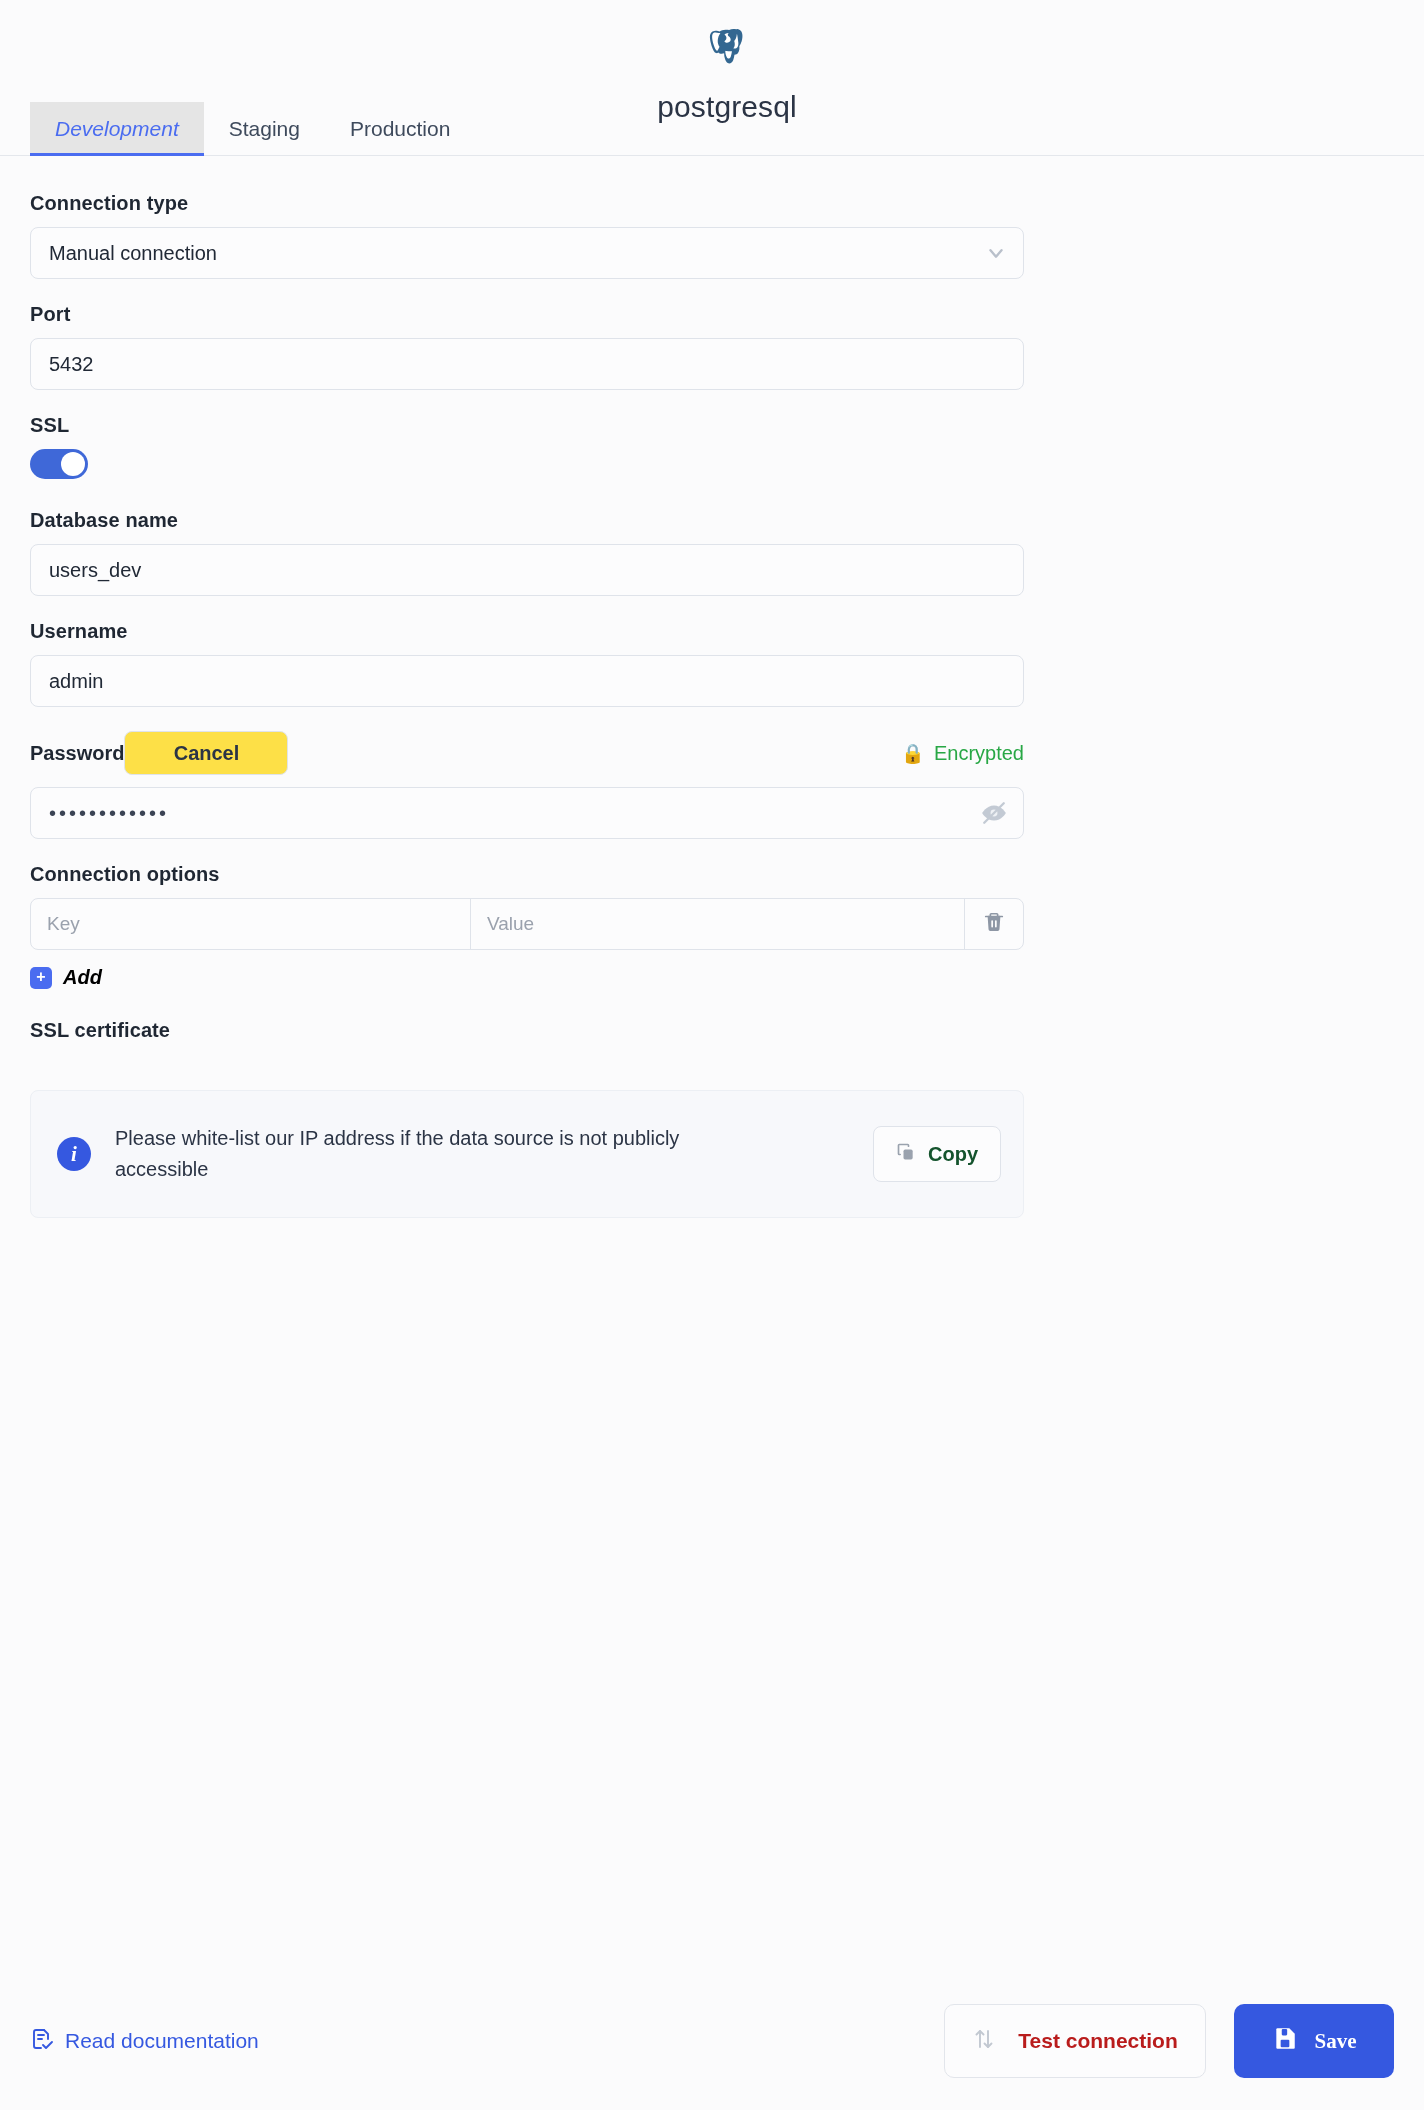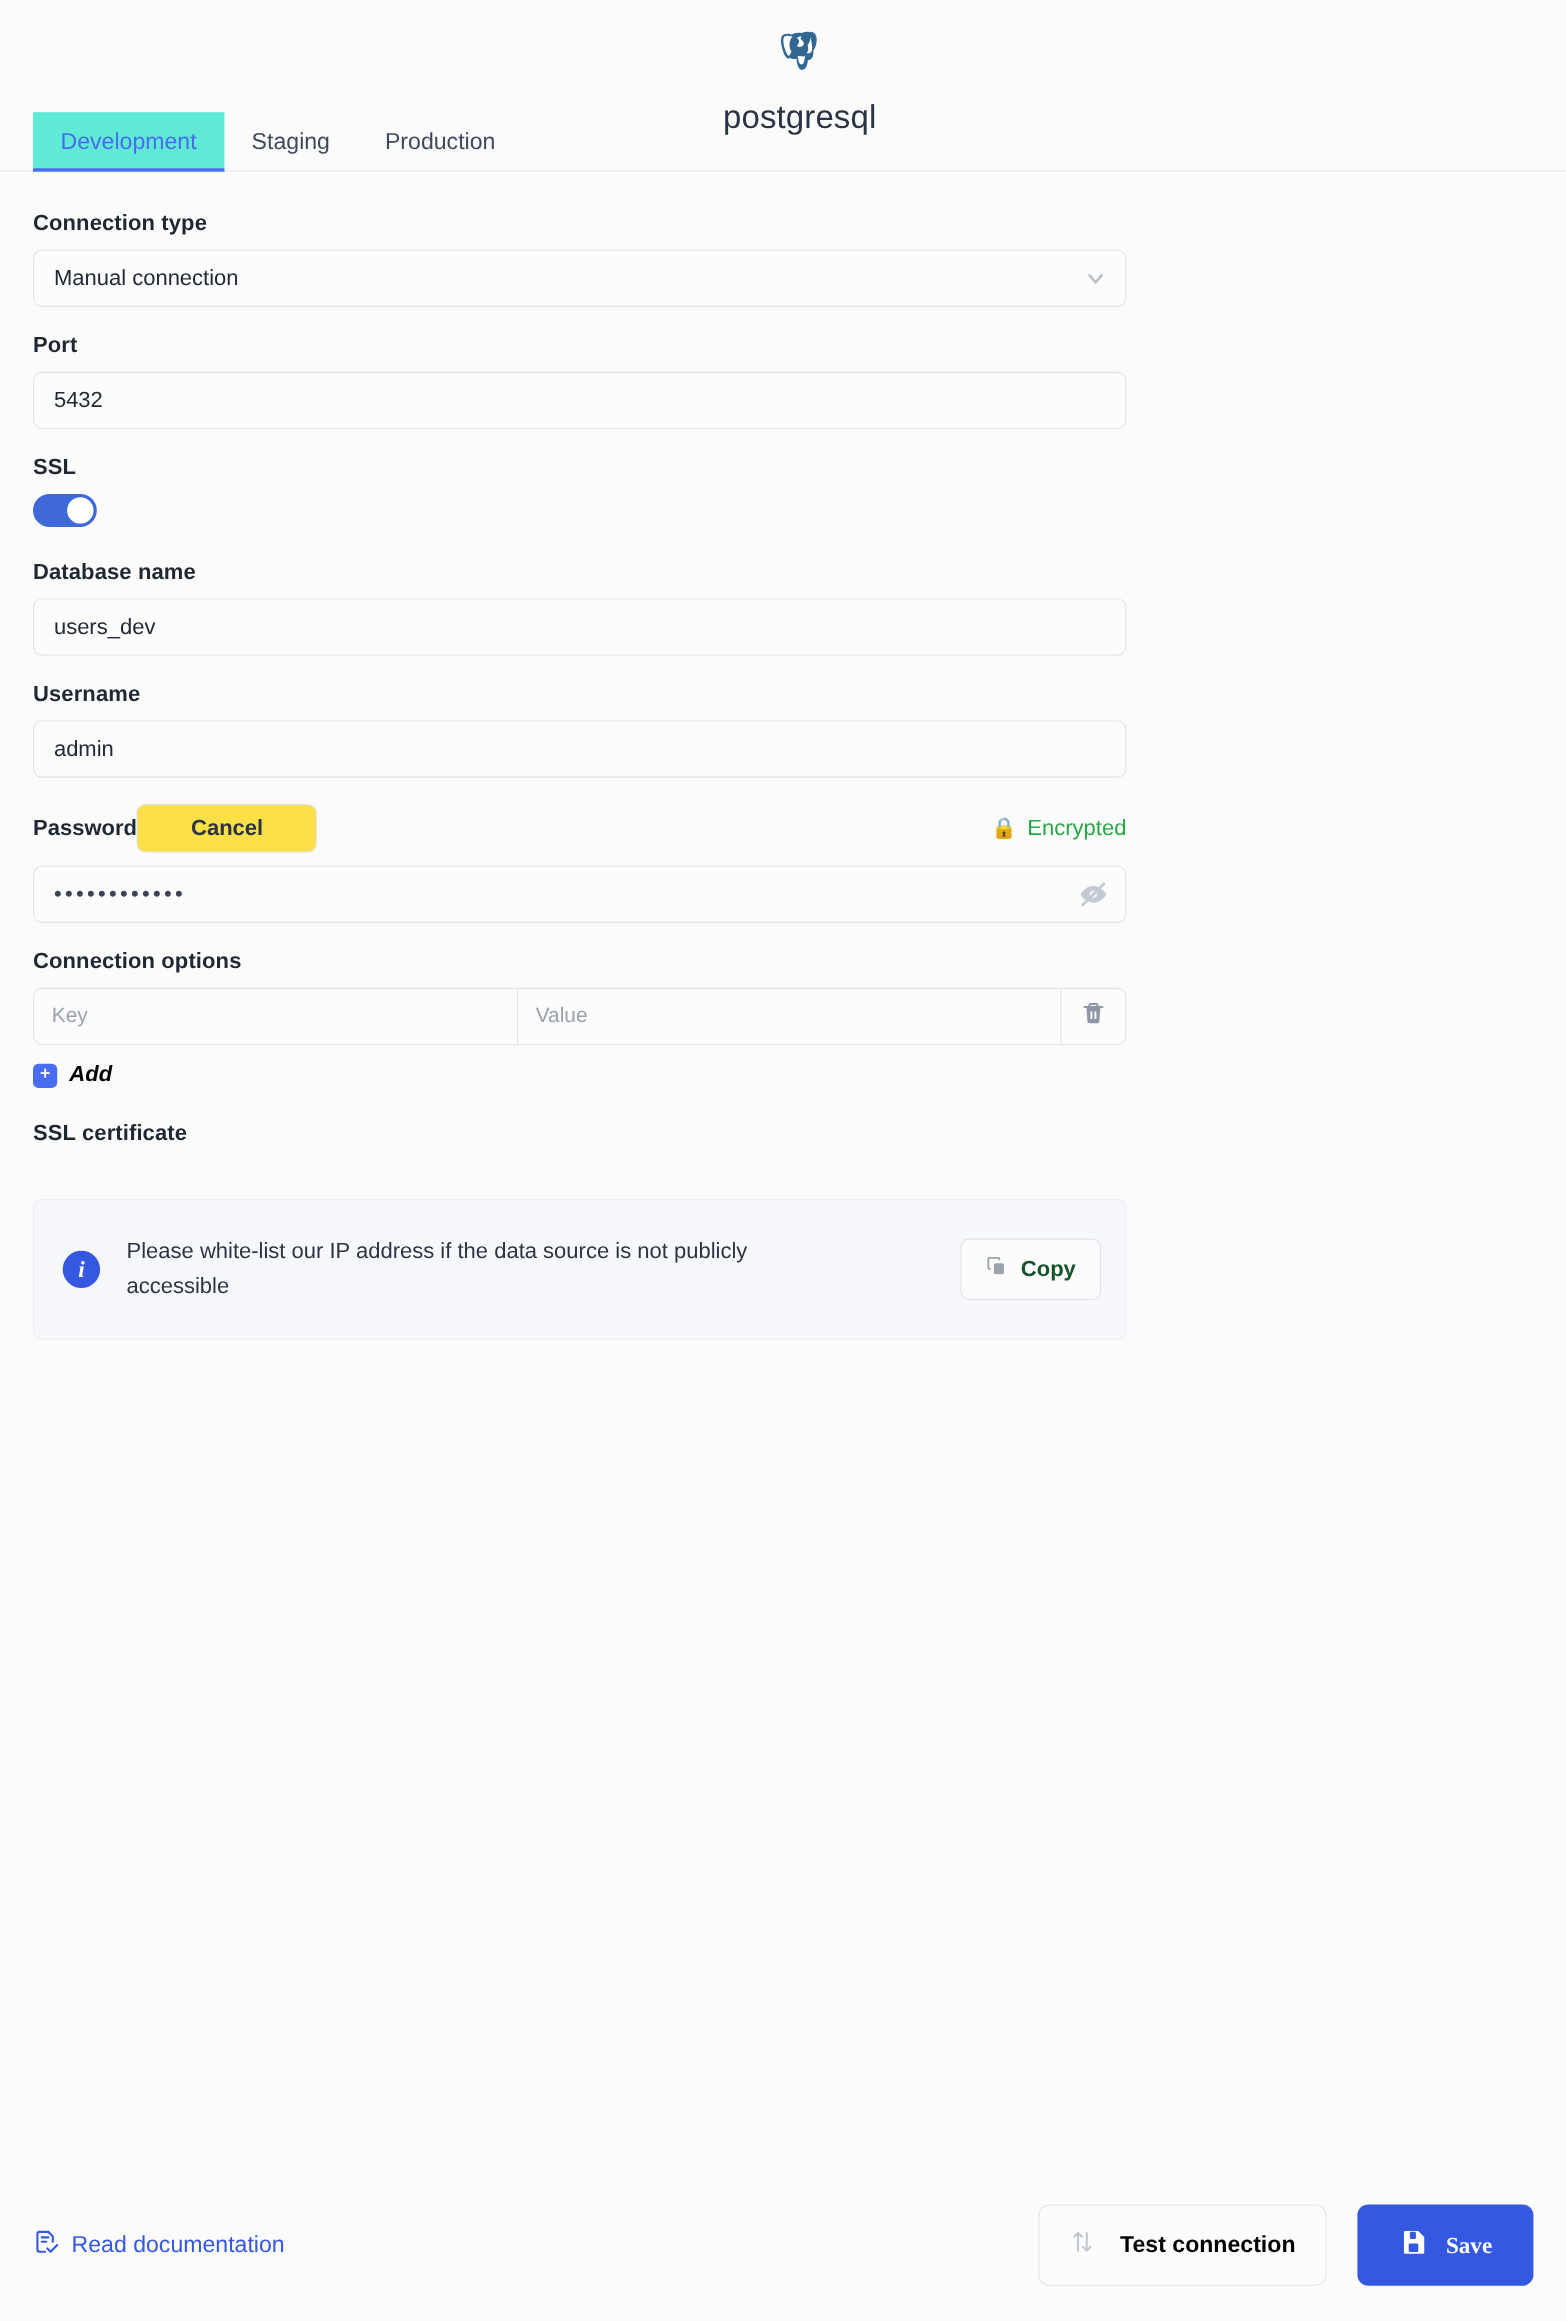--- a/index.html
+++ b/index.html
@@ -51,22 +51,23 @@
     color: #3e4a5c;
     padding: 16px 25px 14px 25px;
     cursor: pointer;
     border-bottom: 3px solid transparent;
     margin-bottom: -1px;
     background: transparent;
     line-height: 1;
   }
   .tab.active {
     color: #4a6cf0;
-    background: #5eead4;
+    background: #e5e5e5;
     border-bottom: 3px solid #4a6cf0;
+    font-style: italic;
   }
 
   
   .form {
     padding: 36px 30px 0 30px;
   }
   .field { margin-bottom: 24px; }
   .label {
     font-size: 20px;
     font-weight: 700;
@@ -305,21 +306,21 @@
     align-items: center;
     justify-content: center;
     gap: 22px;
     width: 262px;
     height: 74px;
     border: 1px solid #e2e5eb;
     border-radius: 10px;
     background: #fcfcfd;
     font-size: 21px;
     font-weight: 700;
-    color: #000000;
+    color: #b91c1c;
     cursor: pointer;
     font-family: "Liberation Sans", sans-serif;
   }
   .save-btn {
     display: flex;
     align-items: center;
     justify-content: center;
     gap: 17px;
     width: 160px;
     height: 74px;

